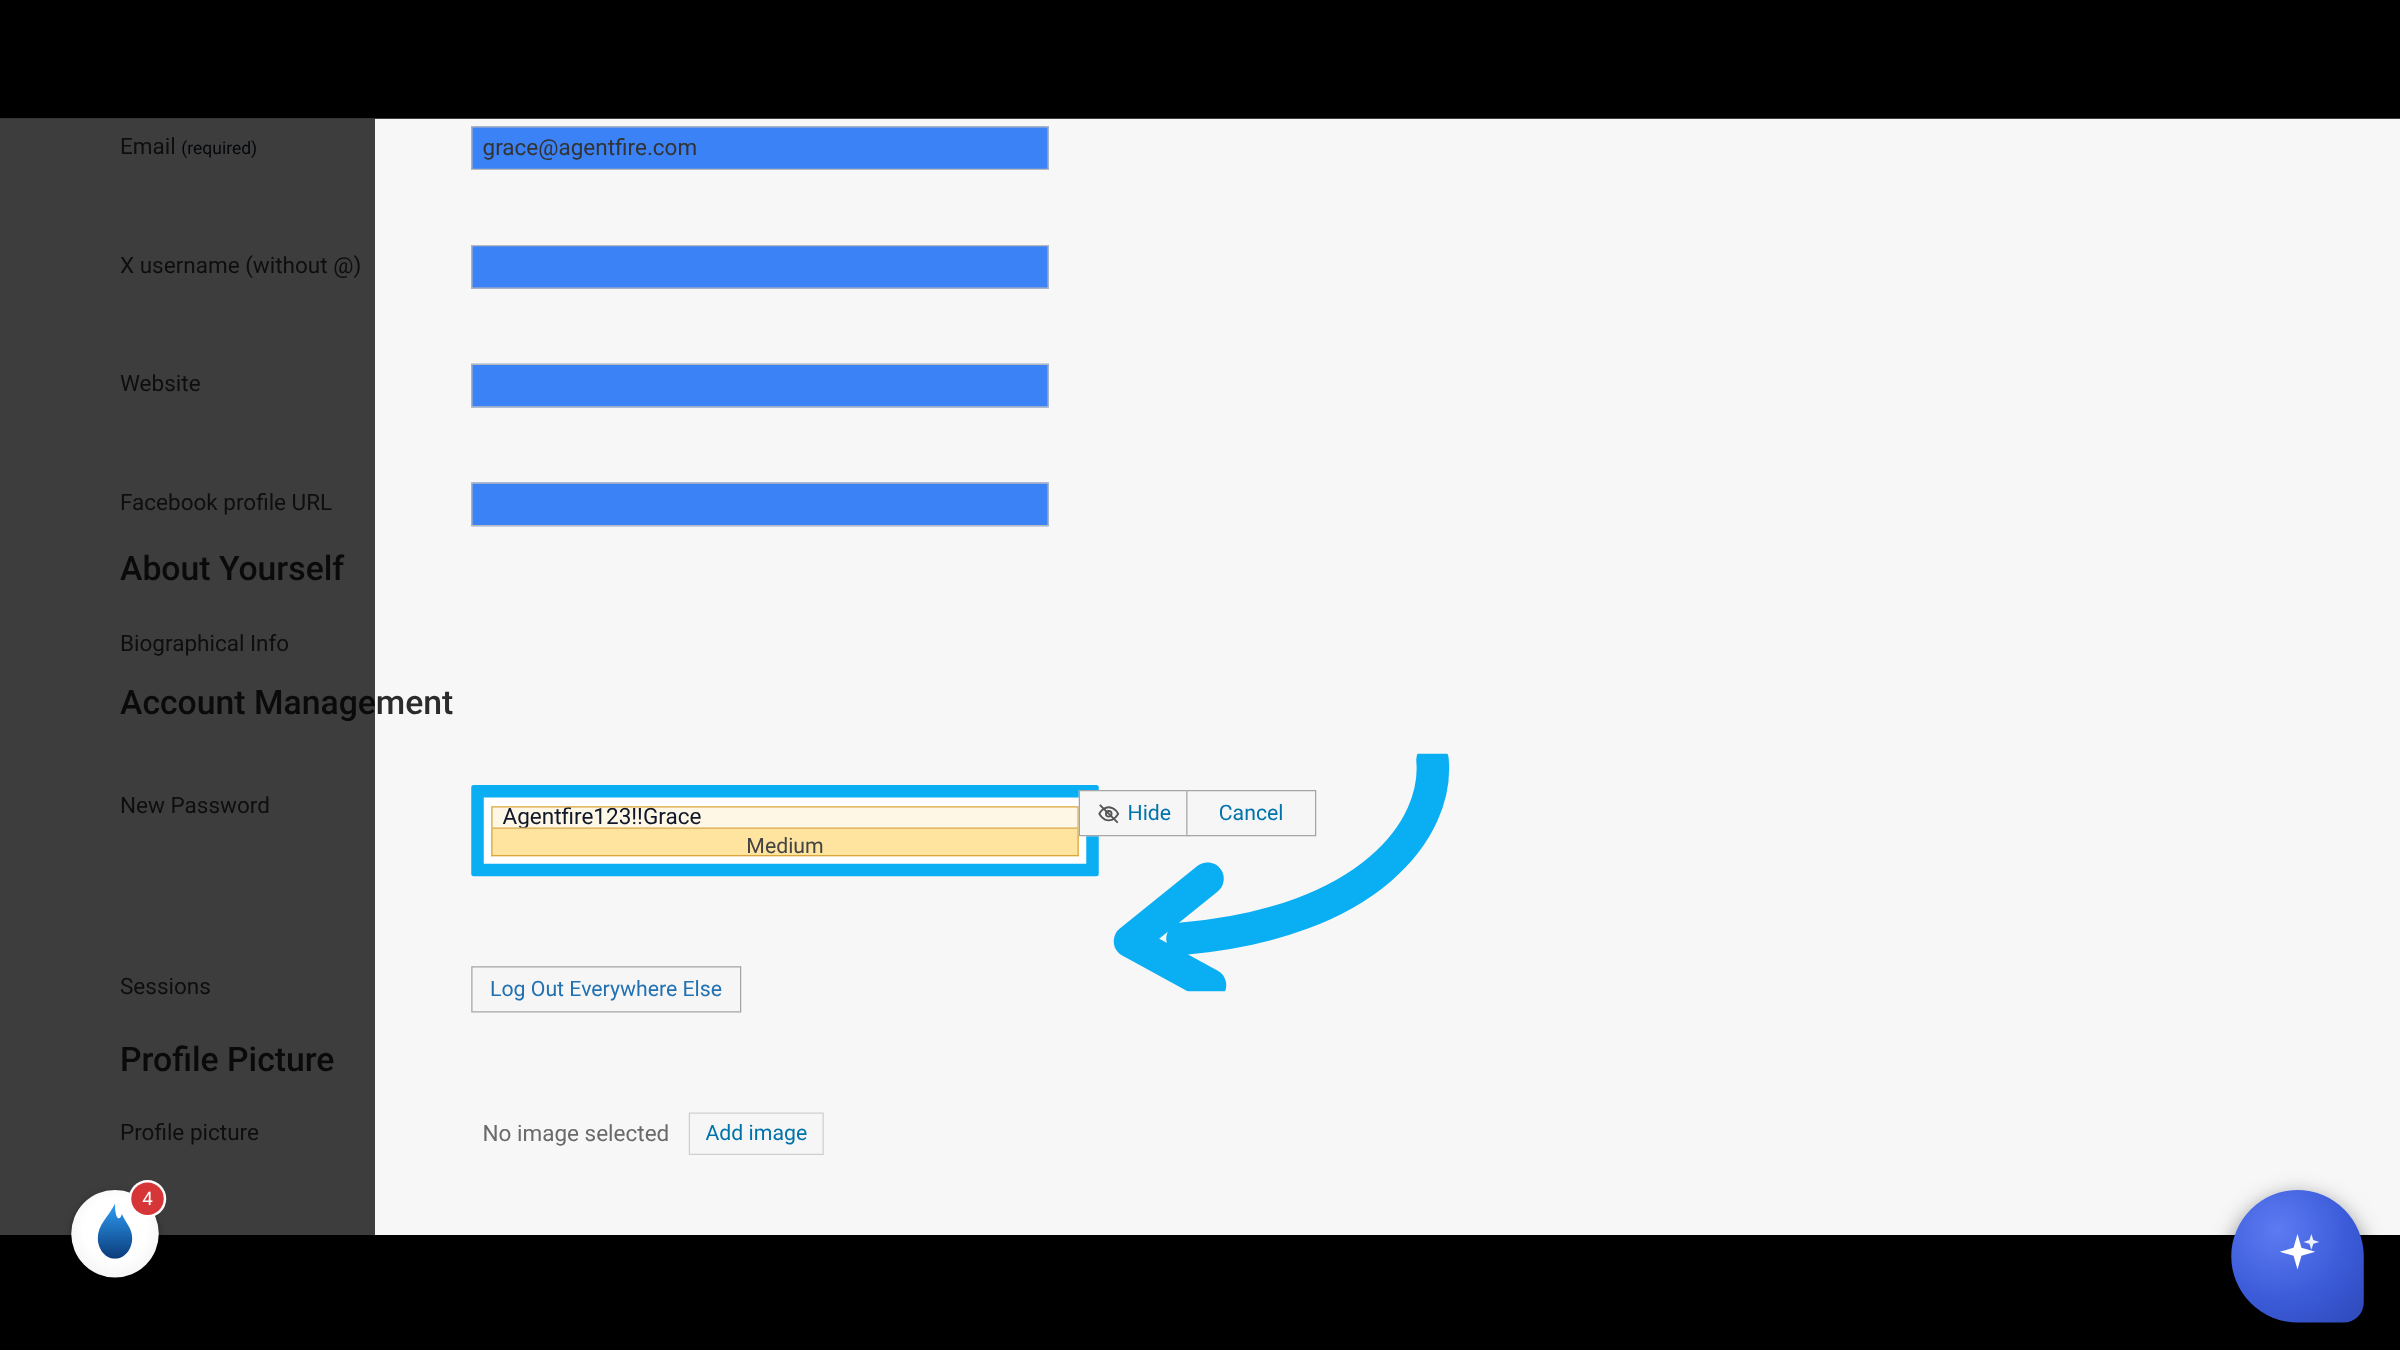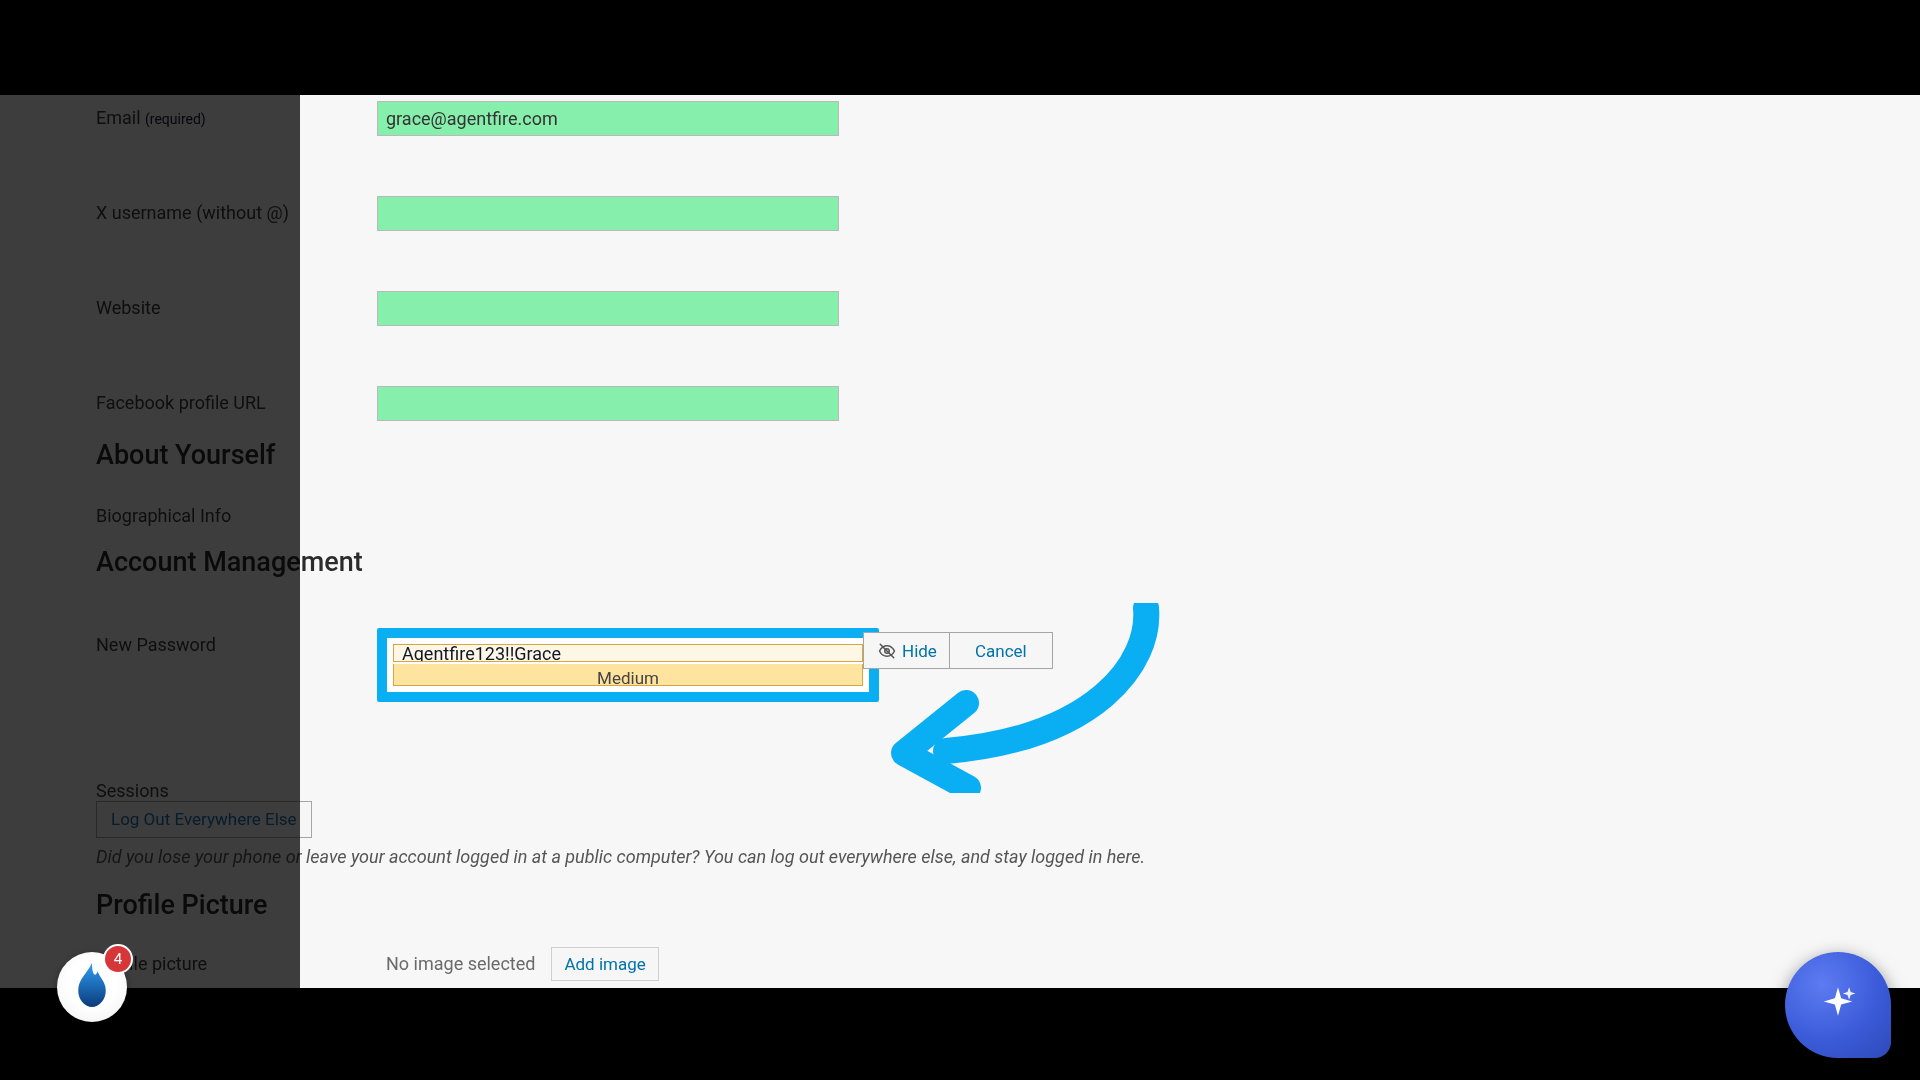--- a/index.html
+++ b/index.html
@@ -15,21 +15,21 @@
   }
   .content-inner { padding-left: 96px; }
 
   .row { display: flex; align-items: flex-start; }
   .label-col { width: 281px; font-size: 18px; color: #3a3a3a; padding-top: 6px; }
   .field-col { }
 
   .text-input {
     width: 462px; height: 35px;
     border: 1px solid #b9b9b9;
-    background: #86efac;
+    background: #3b82f6;
     padding: 4px 8px;
     font-size: 18px;
     color: #333;
     font-family: inherit;
   }
 
   .req-ital { font-size: 14px; color: #0f172a; }
 
   textarea.bio {
     width: 660px; height: 127px;
@@ -45,21 +45,21 @@
   h2.section { font-size: 27px; font-weight: 500; color: #2b2b2b; }
 
   .row-email   { padding-top: 6px; }
   .row-website { margin-top: 60px; }
   .row-x       { margin-top: 60px; }
   .row-fb      { margin-top: 60px; }
   .h-about     { margin-top: 18px; }
   .row-bio     { margin-top: 28px; }
   .h-account   { margin-top: 20px; }
   .row-password{ margin-top: 50px; }
-  .row-sessions{ margin-top: 72px; flex-direction: column; }
+  .row-sessions{ margin-top: 72px; }
   .h-profpic   { margin-top: 22px; }
   .row-profpic { margin-top: 26px; }
 
   
   .pwd-wrap { position: relative; }
   .pwd-box-outer {
     width: 502px;
     border: 10px solid #0aaef3;
     background: #fff;
     padding: 6px;
@@ -232,21 +232,20 @@
         </button>
       </div>
     </div>
 
     <div class="row row-sessions">
       <div class="label-col">Sessions</div>
       <div class="field-col">
         <button class="btn" style="color:#2271b1">
           <span>Log Out Everywhere Else</span>
         </button>
-        <div class="hint" style="margin-top:8px">Did you lose your phone or leave your account logged in at a public computer? You can log out everywhere else, and stay logged in here.</div>
       </div>
     </div>
 
     <h2 class="section h-profpic">Profile Picture</h2>
 
     <div class="row row-profpic">
       <div class="label-col" style="width:290px">Profile picture</div>
       <div class="field-col" style="display:flex;align-items:center">
         <span class="no-image">No image selected</span>
         <button class="add-image-btn">

